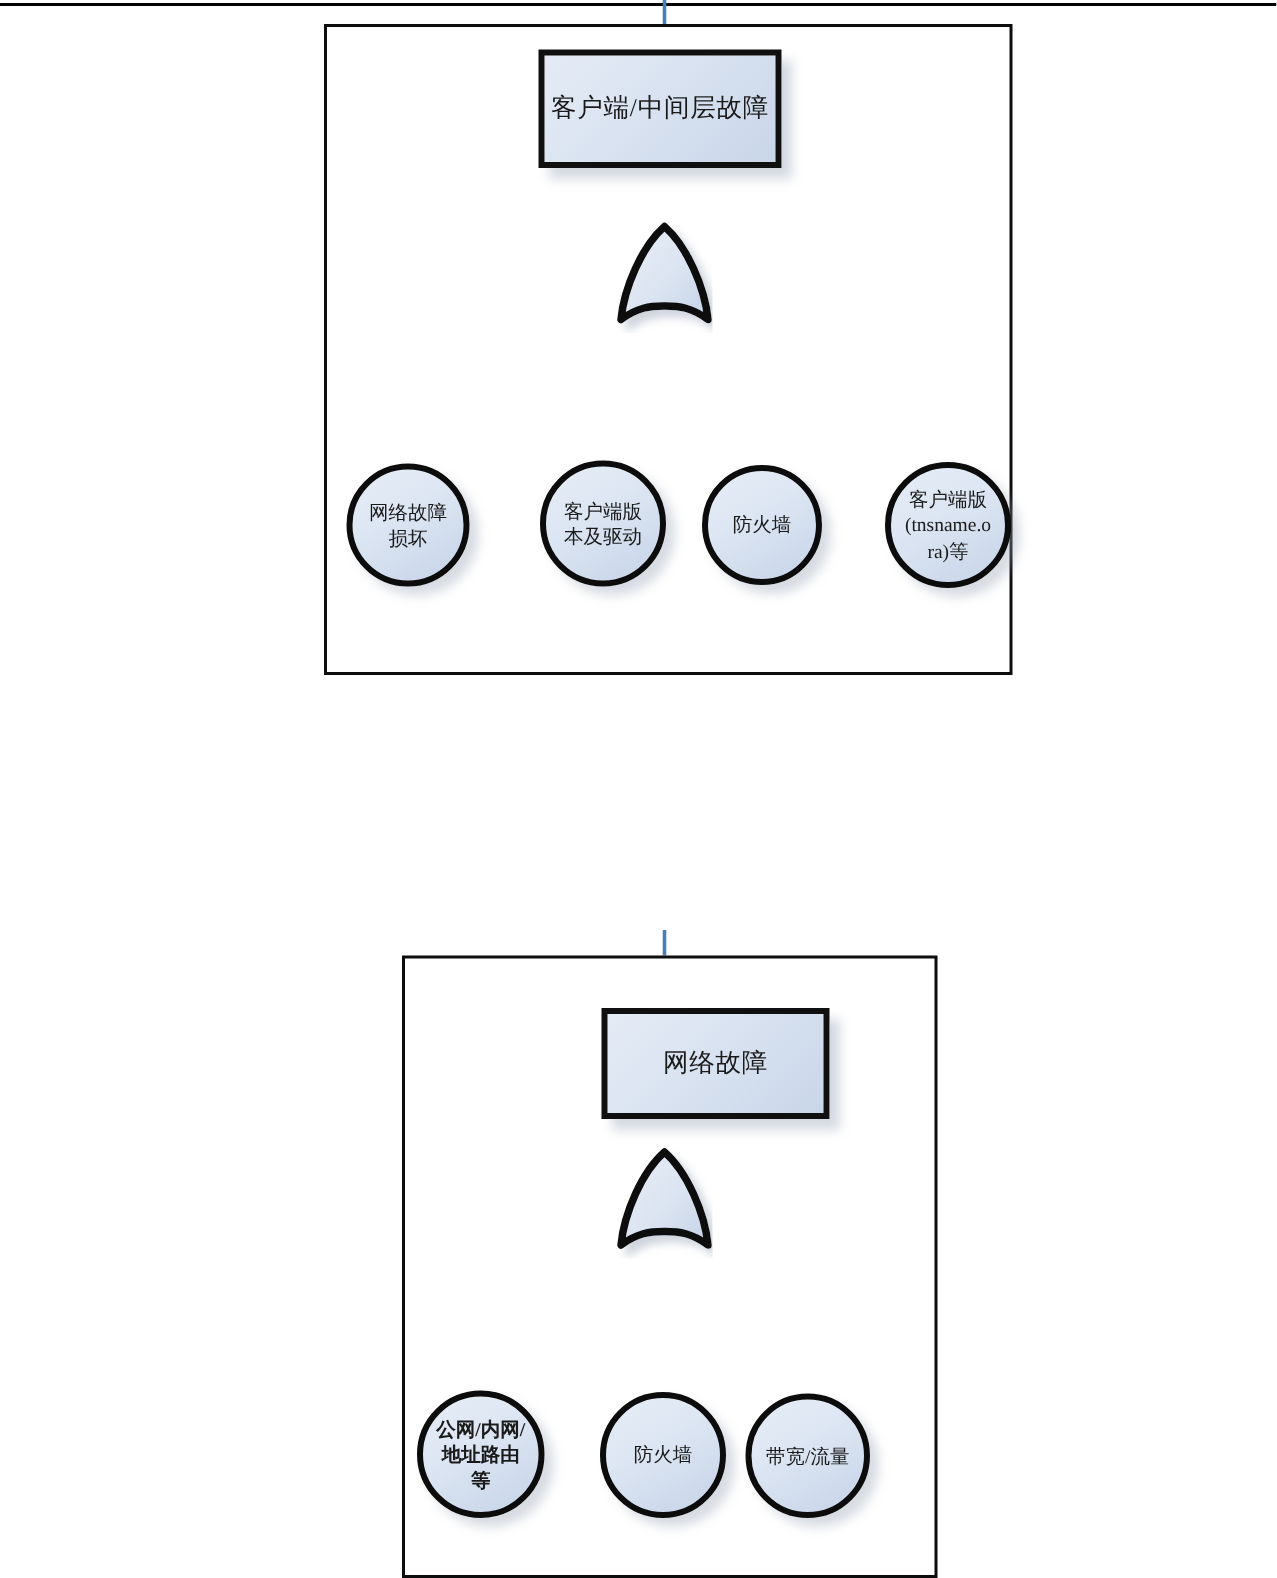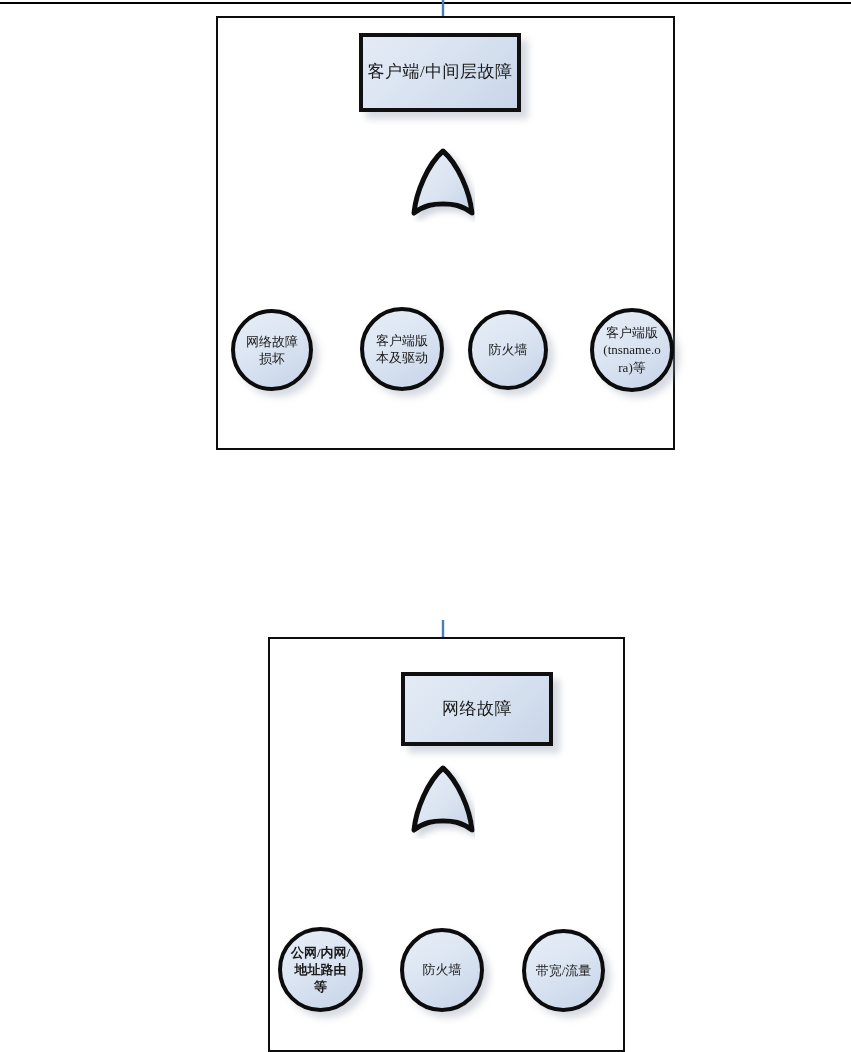--- a/index.html
+++ b/index.html
@@ -96,21 +96,21 @@
 
   
   #circle-1-0 { left: 231px; top: 309px; width: 82px; height: 82px; }
   #circle-1-1 { left: 360px; top: 307px; width: 84px; height: 84px; }
   #circle-1-2 { left: 468px; top: 310px; width: 80px; height: 80px; }
   #circle-1-3 { left: 590px; top: 308px; width: 84px; height: 84px; }
 
   
   #circle-2-0 { left: 278px; top: 927px; width: 85px; height: 85px; font-weight: bold; }
   #circle-2-1 { left: 400px; top: 928px; width: 84px; height: 84px; }
-  #circle-2-2 { left: 522px; top: 929px; width: 83px; height: 83px; }
+  #circle-2-2 { left: 497px; top: 929px; width: 83px; height: 83px; }
 </style>
 </head>
 <body>
 
 <div class="page-rule"></div>
 
 <svg class="wires" viewBox="0 0 851 1052" xmlns="http://www.w3.org/2000/svg">
   <g stroke="#4a7ebb" stroke-width="2.4" fill="none" stroke-linecap="butt">
 
     <line x1="443" y1="0" x2="443" y2="35"></line>

